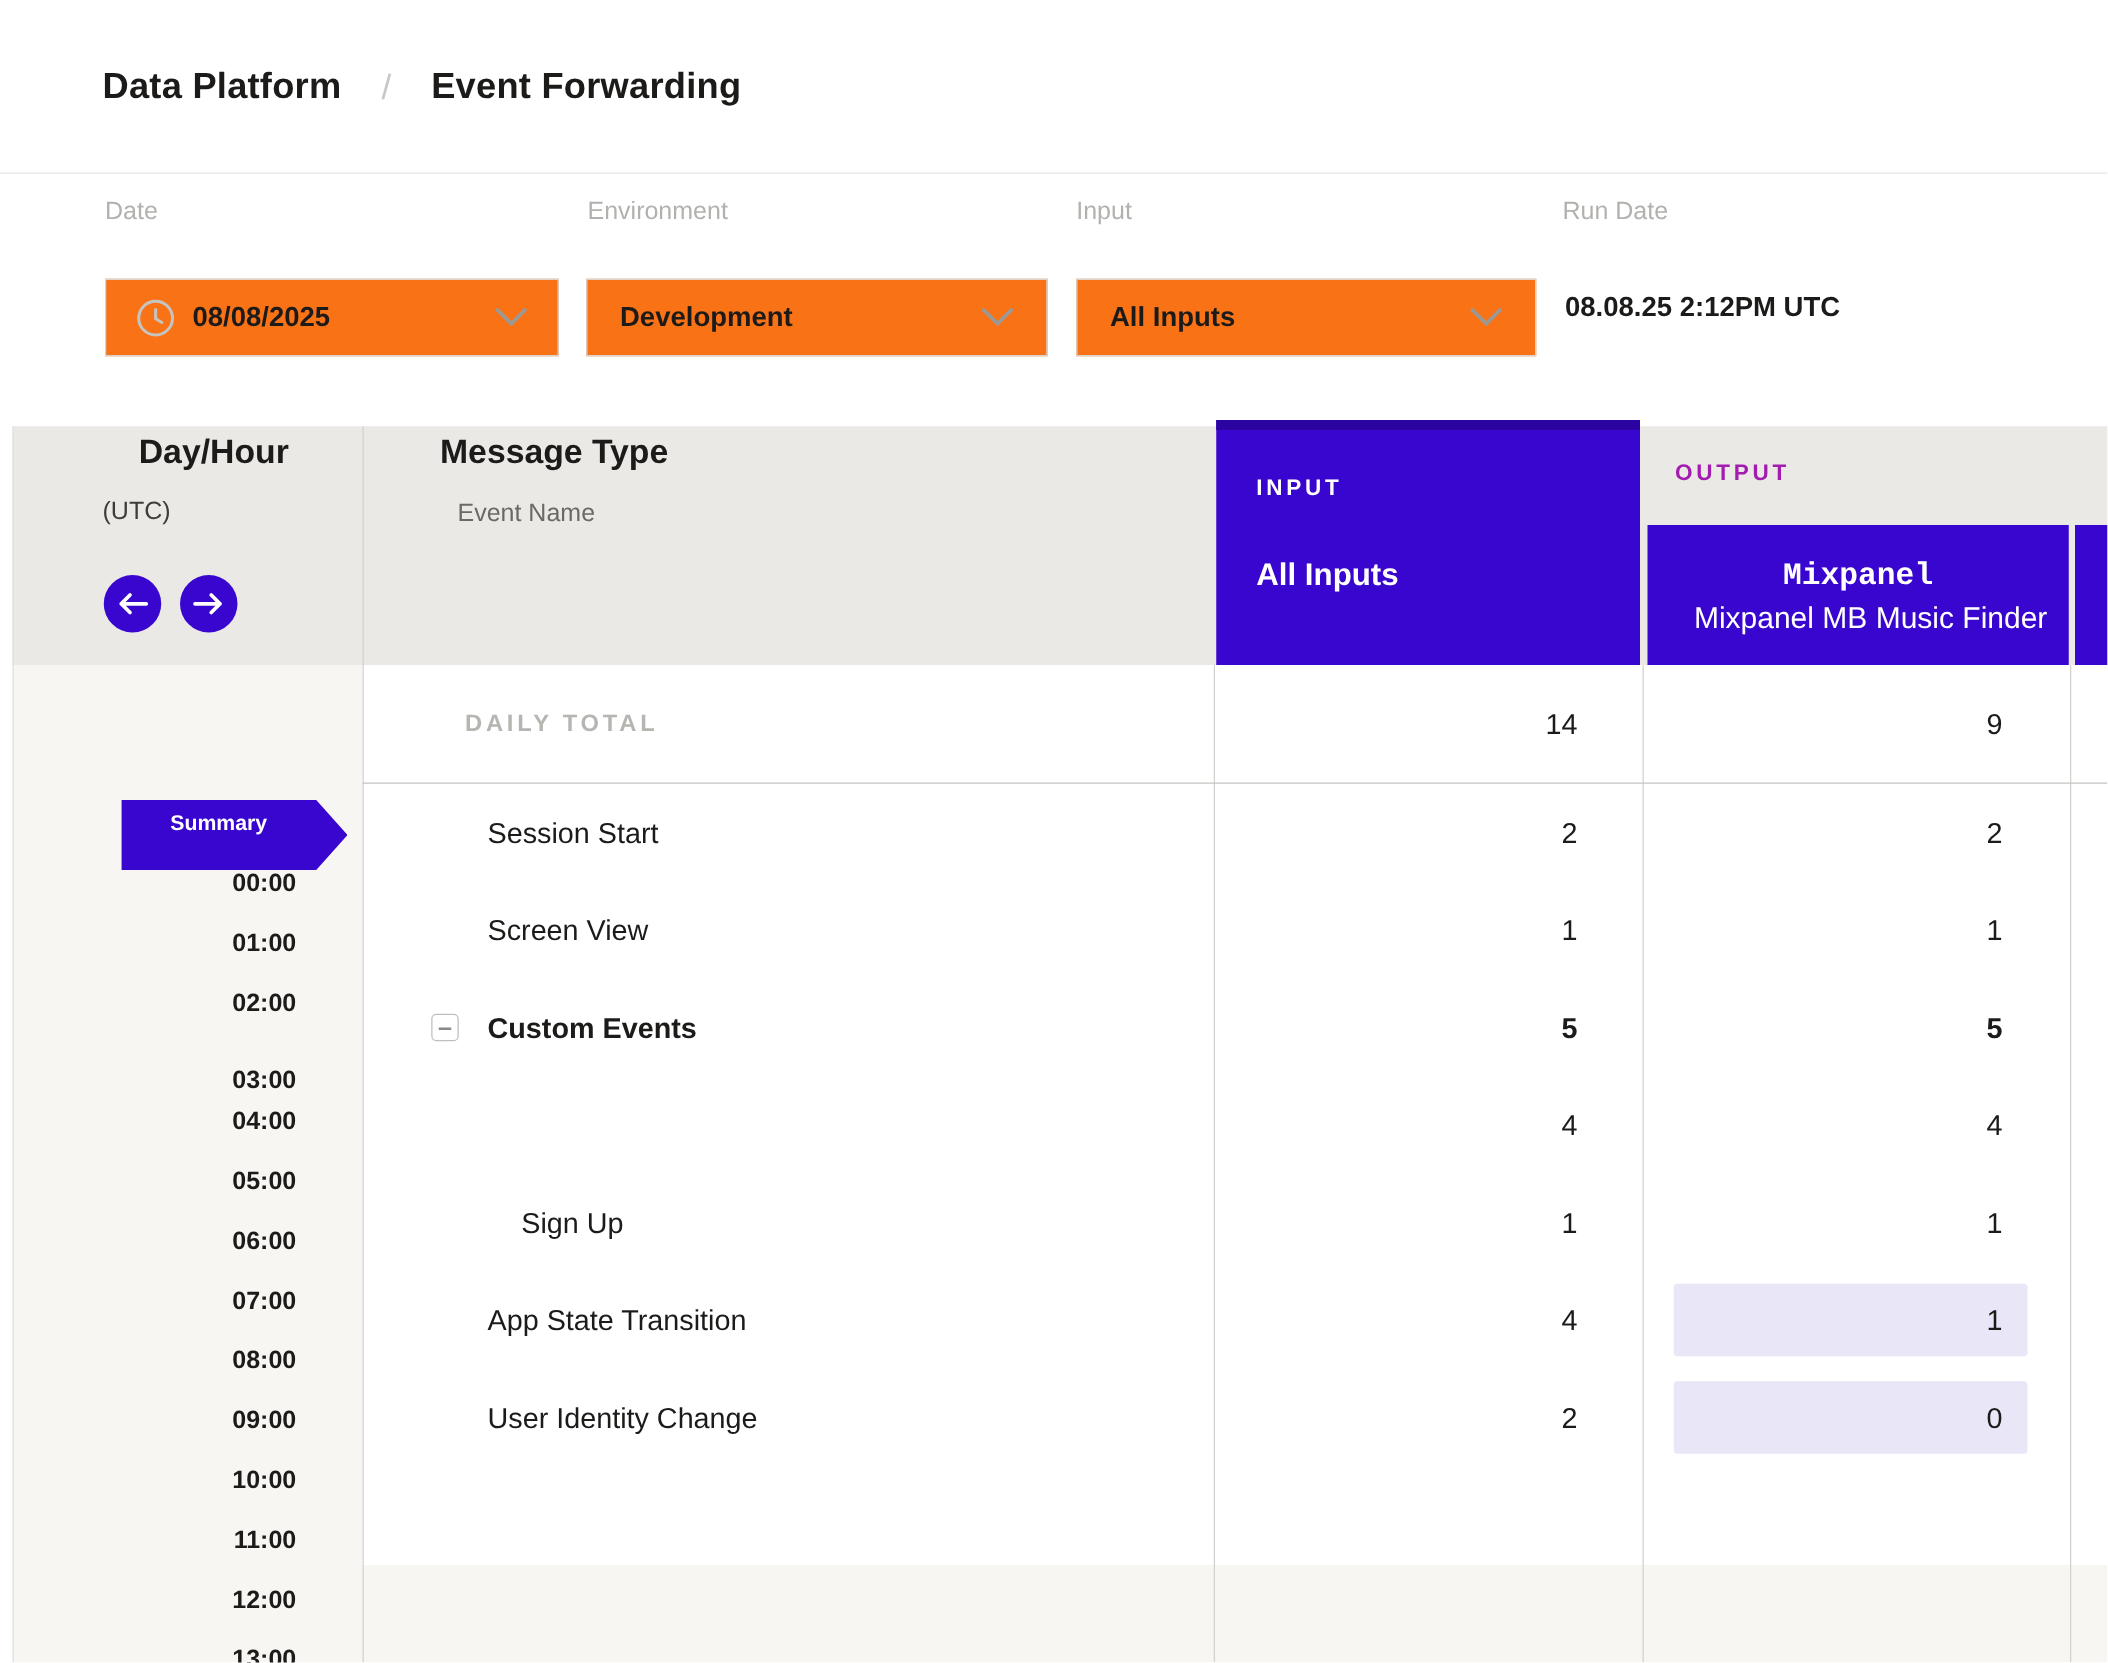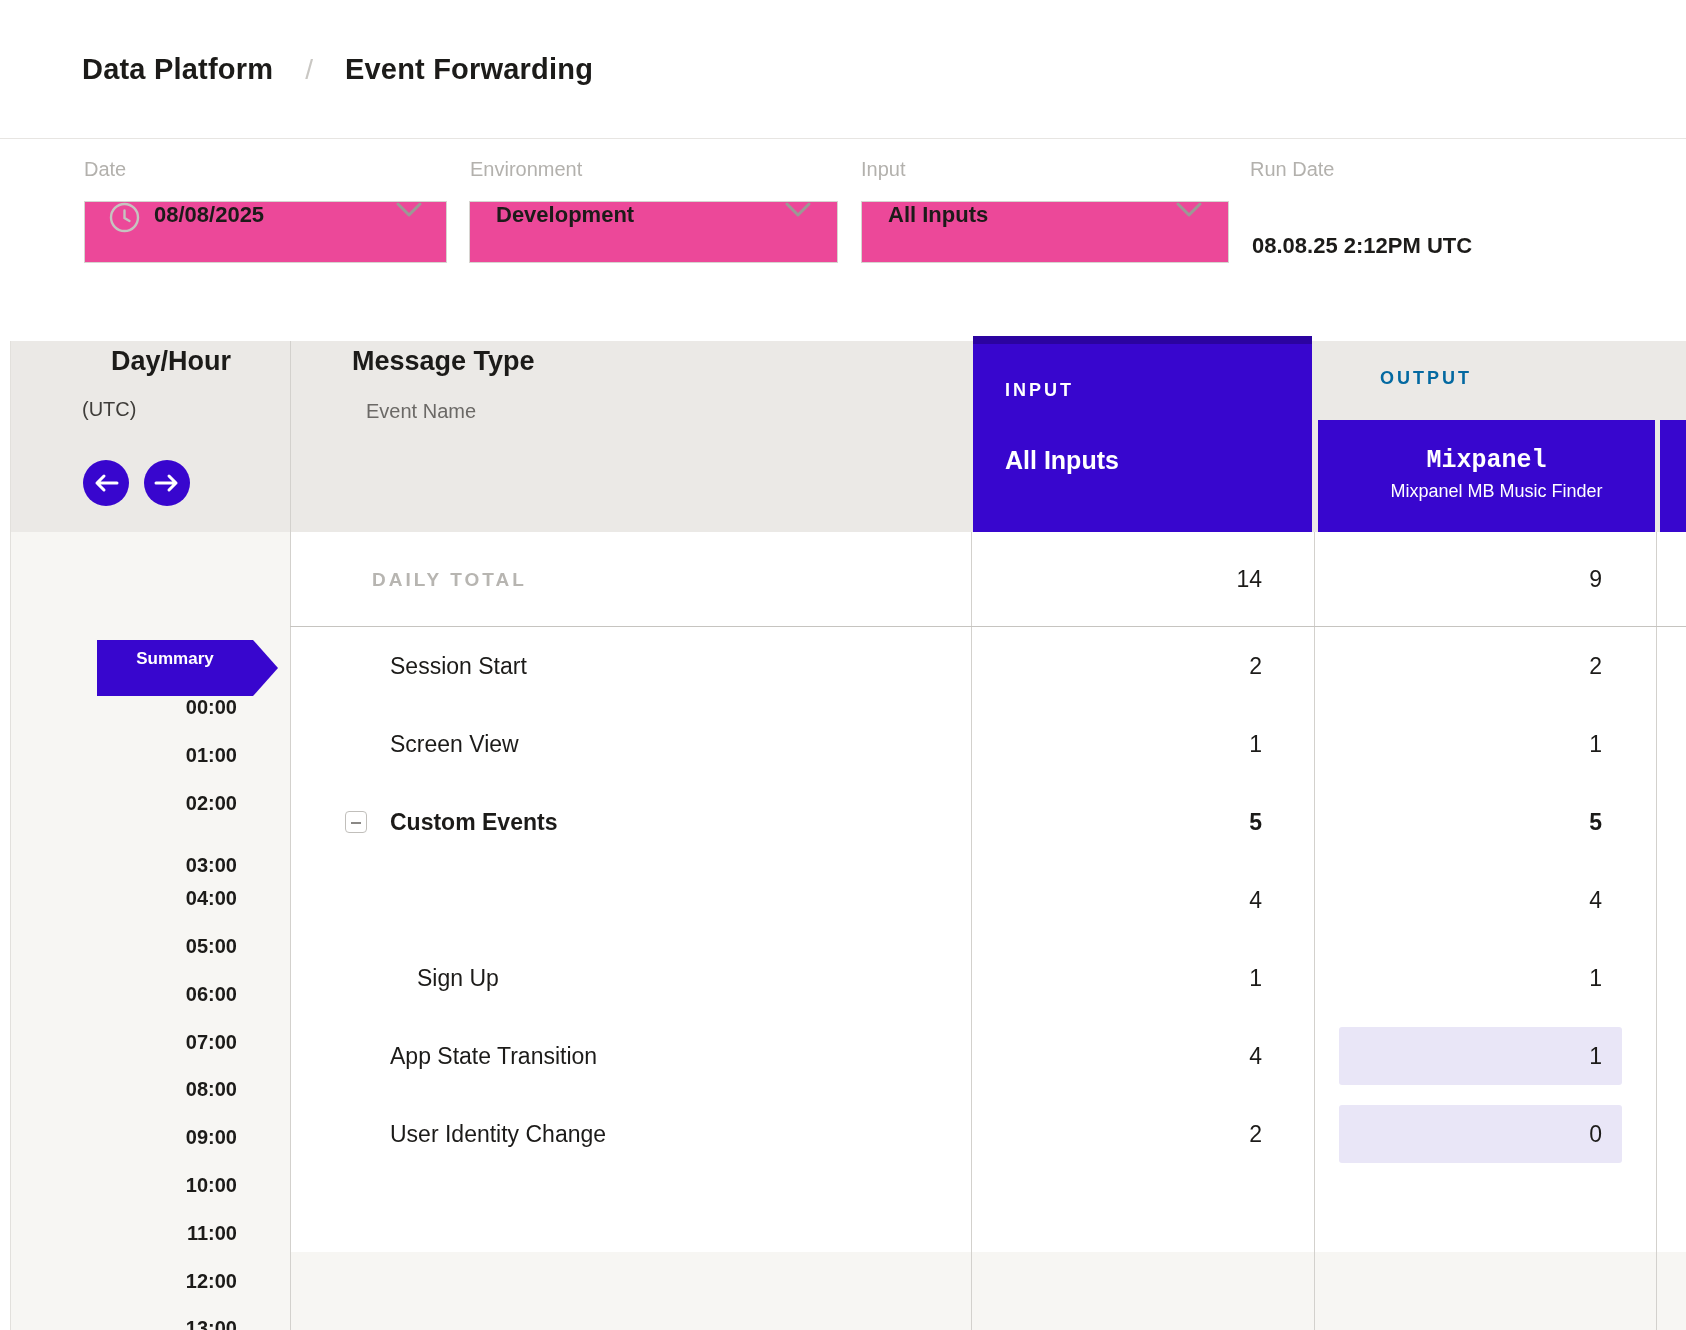--- a/index.html
+++ b/index.html
@@ -14,44 +14,44 @@
   .page{position:relative;width:1686px;height:1330px;background:#fff;}
 
   
   .topbar{left:0;top:0;width:1686px;height:139px;background:#fff;border-bottom:1px solid #E7E5E2;}
   .crumbs{left:82px;top:0;height:139px;display:flex;align-items:center;gap:32px;}
   .crumb{font-size:29px;font-weight:600;letter-spacing:.2px;}
   .crumb-sep{font-size:28px;color:#C9C7C3;font-weight:300;}
 
   
   .flabel{top:158px;font-size:20px;color:var(--muted);}
-  .fbox{top:201px;height:62px;background:#ec4899;border:1px solid #D6D4D0;display:flex;align-items:flex-start;cursor:pointer;}
+  .fbox{top:223px;height:62px;background:#f97316;border:1px solid #D6D4D0;display:flex;align-items:center;cursor:pointer;}
   .fbox .val{font-size:22px;font-weight:700;}
   .chev{margin-left:auto;flex:0 0 auto;}
   .rundate{top:233px;font-size:22px;font-weight:700;}
 
   
   .band{left:10px;top:341px;width:1676px;height:191px;background:var(--band);}
   .sidebar-bg{left:10px;top:532px;width:280px;height:798px;background:var(--offwhite);}
   .body-bg{left:290px;top:532px;width:1396px;height:720px;background:#fff;}
   .bottom-band{left:290px;top:1252px;width:1396px;height:78px;background:var(--offwhite);}
   .vline{width:1px;background:var(--line);}
   .gutterline{left:10px;top:341px;width:1px;height:989px;background:#E2E0DC;}
 
   
   .h-title{font-size:27px;font-weight:700;margin-left:29px;}
   .h-sub{font-size:20px;}
   .navbtn{width:46px;height:46px;border-radius:50%;background:var(--purple);display:flex;align-items:center;justify-content:center;cursor:pointer;}
   .input-block{left:973px;top:336px;width:339px;height:196px;background:var(--purple);border-top:8px solid var(--purple-dark);cursor:pointer;}
   .input-block .grp{position:absolute;left:32px;top:36px;font-size:18px;font-weight:700;letter-spacing:3px;color:#fff;}
   .input-block .nm{position:absolute;left:32px;top:102px;font-size:25px;font-weight:700;color:#fff;}
-  .output-label{left:1380px;top:368px;font-size:18px;font-weight:700;letter-spacing:3px;color:#0369a1;}
+  .output-label{left:1340px;top:368px;font-size:18px;font-weight:700;letter-spacing:3px;color:#a21caf;}
   .out-block{top:420px;height:112px;background:var(--purple);color:#fff;text-align:center;cursor:pointer;}
   .out-block .nm{margin-top:26px;font-size:25px;font-weight:700;font-family:Liberation Mono, monospace;}
-  .out-block .sub{margin-top:6px;font-size:18px;padding-left:20px;}
+  .out-block .sub{margin-top:6px;font-size:24px;padding-left:20px;}
 
   
   .daily-row{left:290px;top:532px;width:1396px;height:95px;border-bottom:1px solid var(--line-strong);}
   .daily-label{position:absolute;left:82px;top:0;line-height:95px;font-size:19px;font-weight:700;letter-spacing:3px;color:#B7B5B1;}
   .num{position:absolute;top:0;font-size:23px;text-align:right;}
   .daily-row .num{line-height:95px;}
 
   
   .event-row{position:absolute;left:290px;width:1396px;height:78px;}
   .event-row .num{line-height:78px;}

